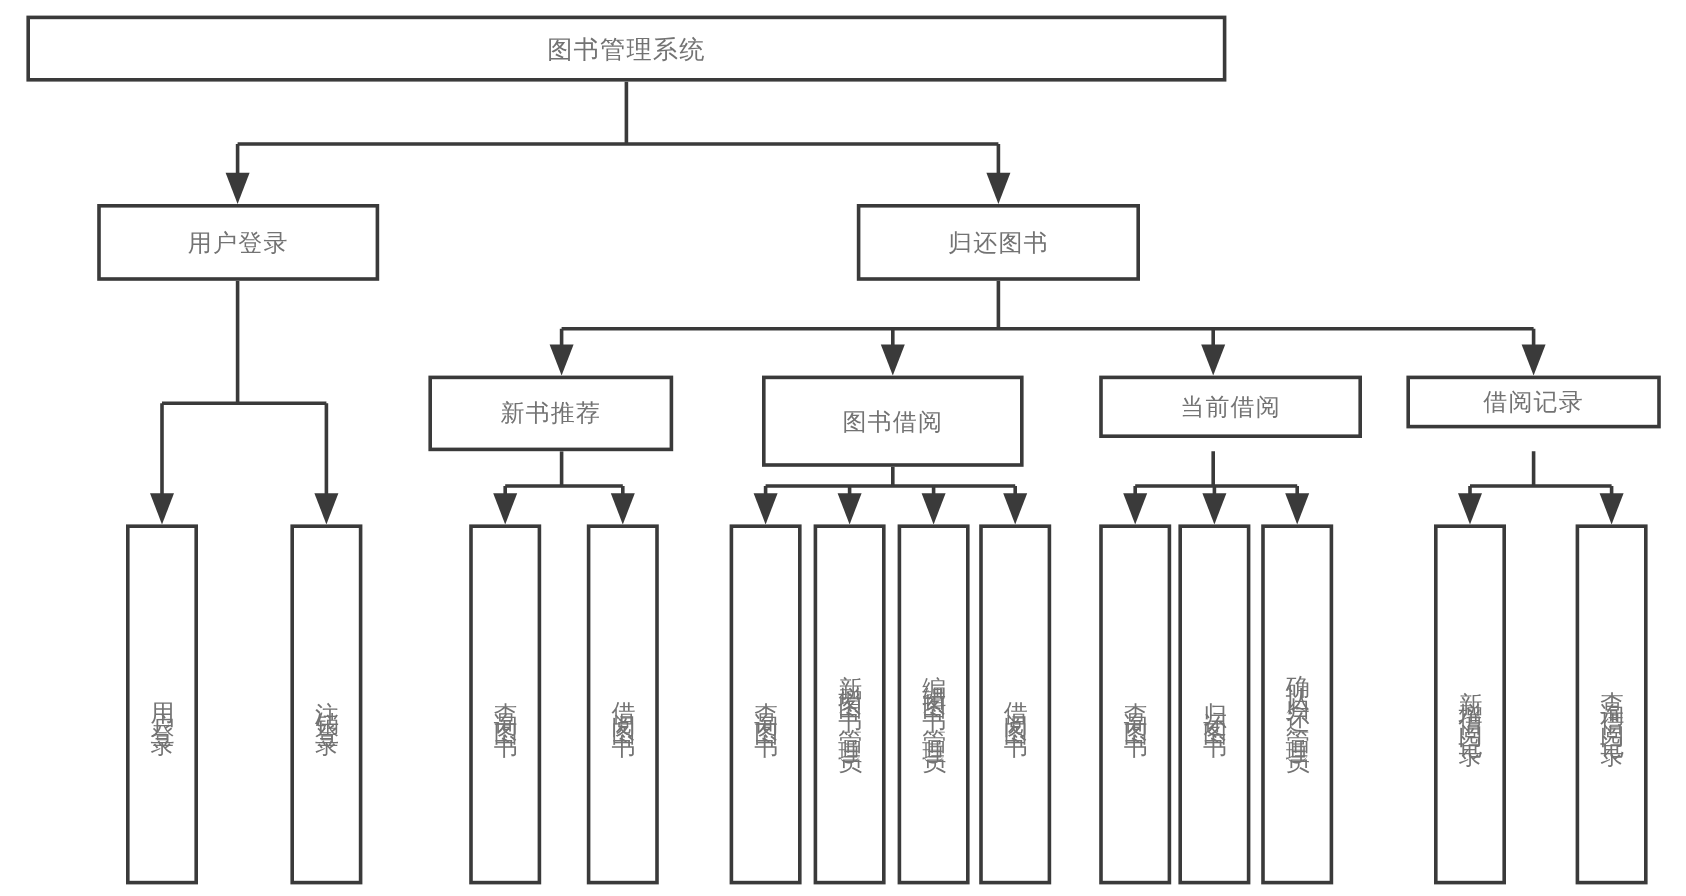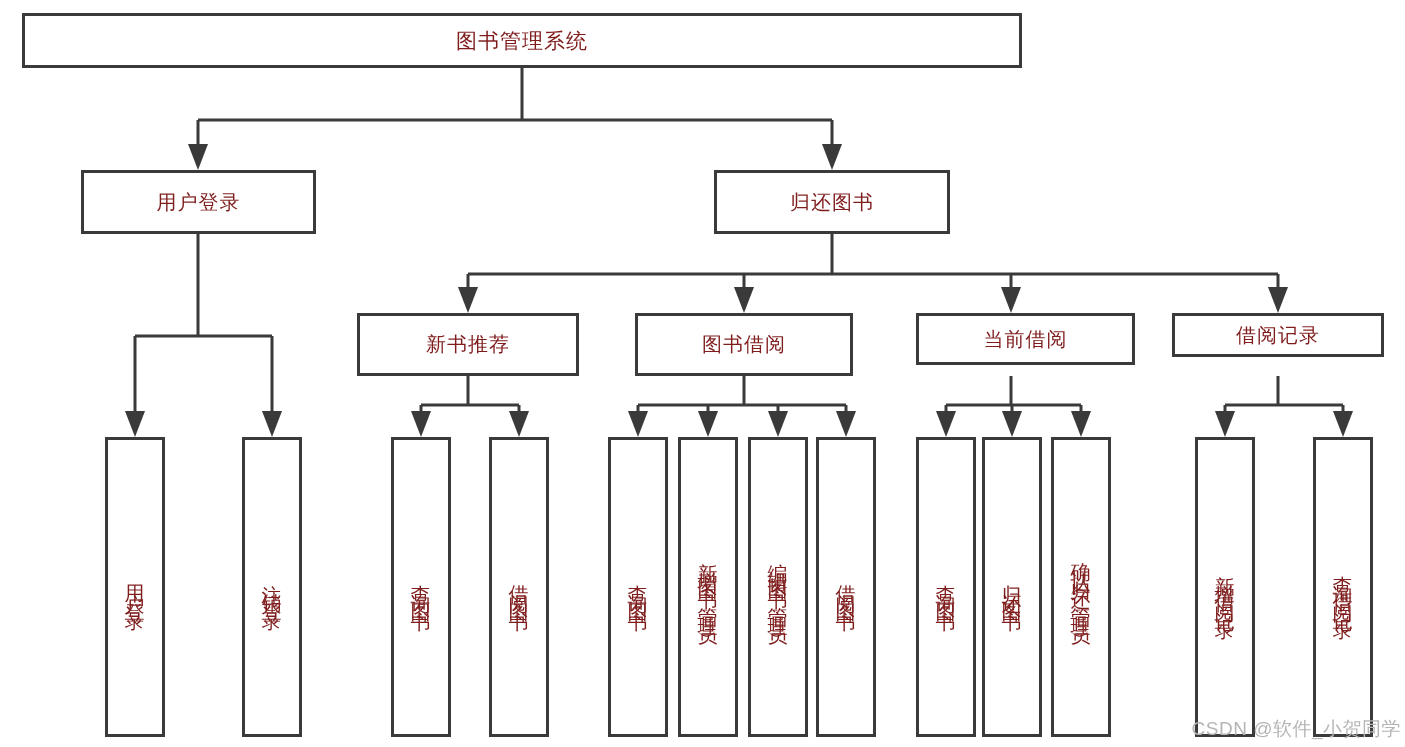--- a/index.html
+++ b/index.html
@@ -10,21 +10,21 @@
     font-family:"Liberation Sans","DejaVu Sans",sans-serif;
     overflow:hidden;
   }
   svg.connectors{position:absolute;left:0;top:0;width:1405px;height:747px;}
   .node{
     position:absolute;
     box-sizing:border-box;
     background:#ffffff;
     border:3px solid #3a3a3a;
     display:flex;align-items:center;justify-content:center;
-    color:#7f1d1d;
+    color:#737373;
   }
   .node.h span{font-size:20px;letter-spacing:1px;white-space:nowrap;}
   .node.root span{font-size:21px;}
   .node.v span{
     writing-mode:vertical-rl;
     text-orientation:mixed;
     font-size:20px;
     letter-spacing:9px;
     line-height:1;
   }
@@ -89,24 +89,24 @@
     <span>图书管理系统</span>
   </div>
 
   <div class="node h" style="left:81px;top:170px;width:235px;height:64px">
     <span>用户登录</span>
   </div>
   <div class="node h" style="left:714px;top:170px;width:236px;height:64px">
     <span>归还图书</span>
   </div>
 
-  <div class="node h" style="left:357px;top:313px;width:222px;height:63px">
+  <div class="node h" style="left:357px;top:313px;width:204px;height:63px">
     <span>新书推荐</span>
   </div>
-  <div class="node h" style="left:635px;top:313px;width:218px;height:63px">
+  <div class="node h" style="left:635px;top:313px;width:218px;height:76px">
     <span>图书借阅</span>
   </div>
   <div class="node h" style="left:916px;top:313px;width:219px;height:52px">
     <span>当前借阅</span>
   </div>
   <div class="node h" style="left:1172px;top:313px;width:212px;height:44px">
     <span>借阅记录</span>
   </div>
 
   <div class="node v" style="left:105px;top:437px;width:60px;height:300px">
@@ -146,15 +146,14 @@
     <span>确认归还（管理员）</span>
   </div>
 
   <div class="node v" style="left:1195px;top:437px;width:60px;height:300px">
     <span>新增借阅记录</span>
   </div>
   <div class="node v" style="left:1313px;top:437px;width:60px;height:300px">
     <span>查询借阅记录</span>
   </div>
 
-  <div class="watermark">CSDN @软件_小贺同学</div>
 
 </div>
 
 </body></html>

